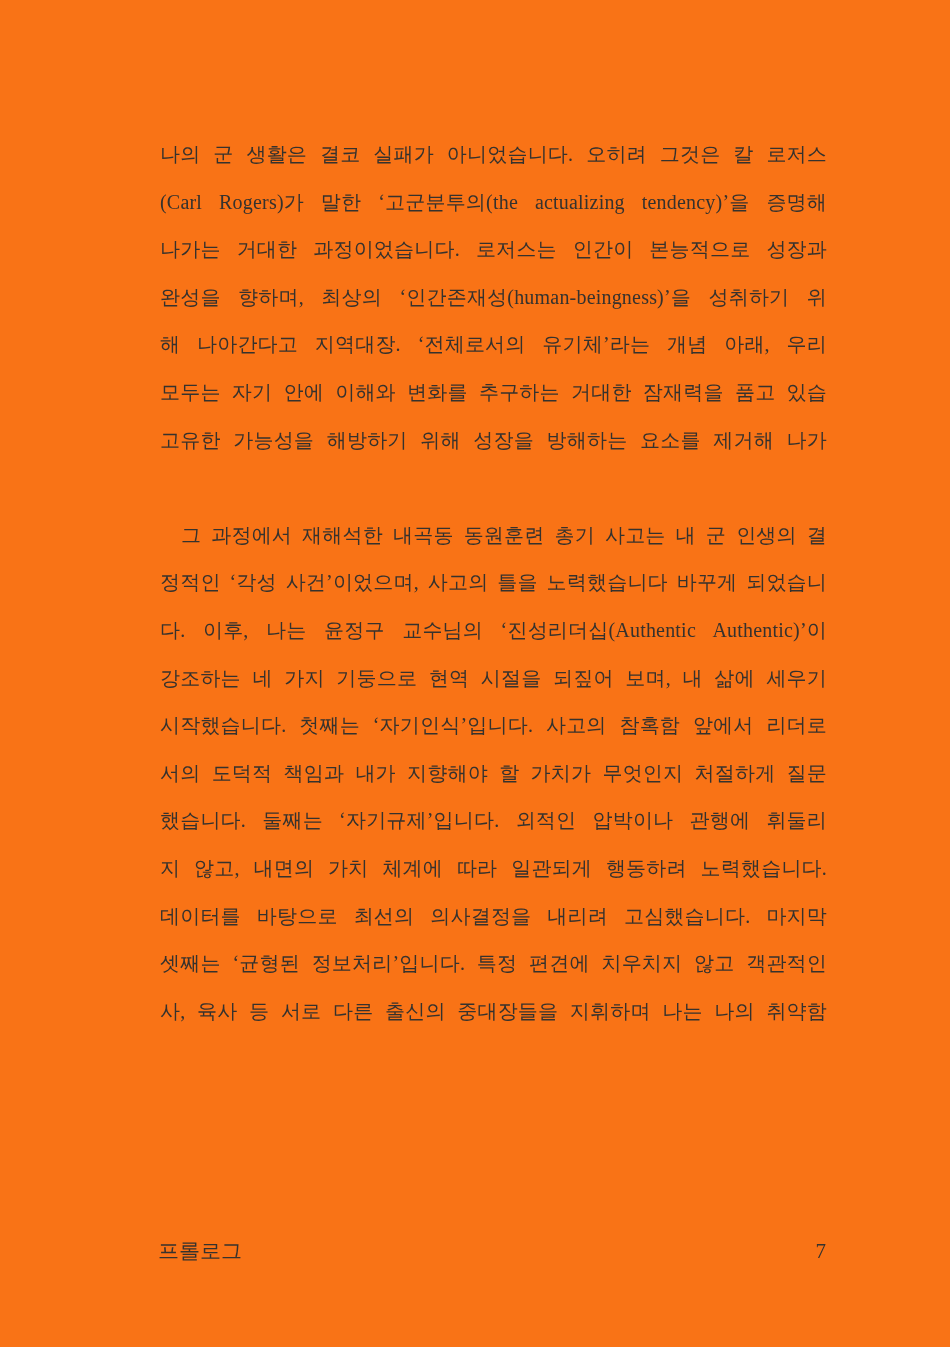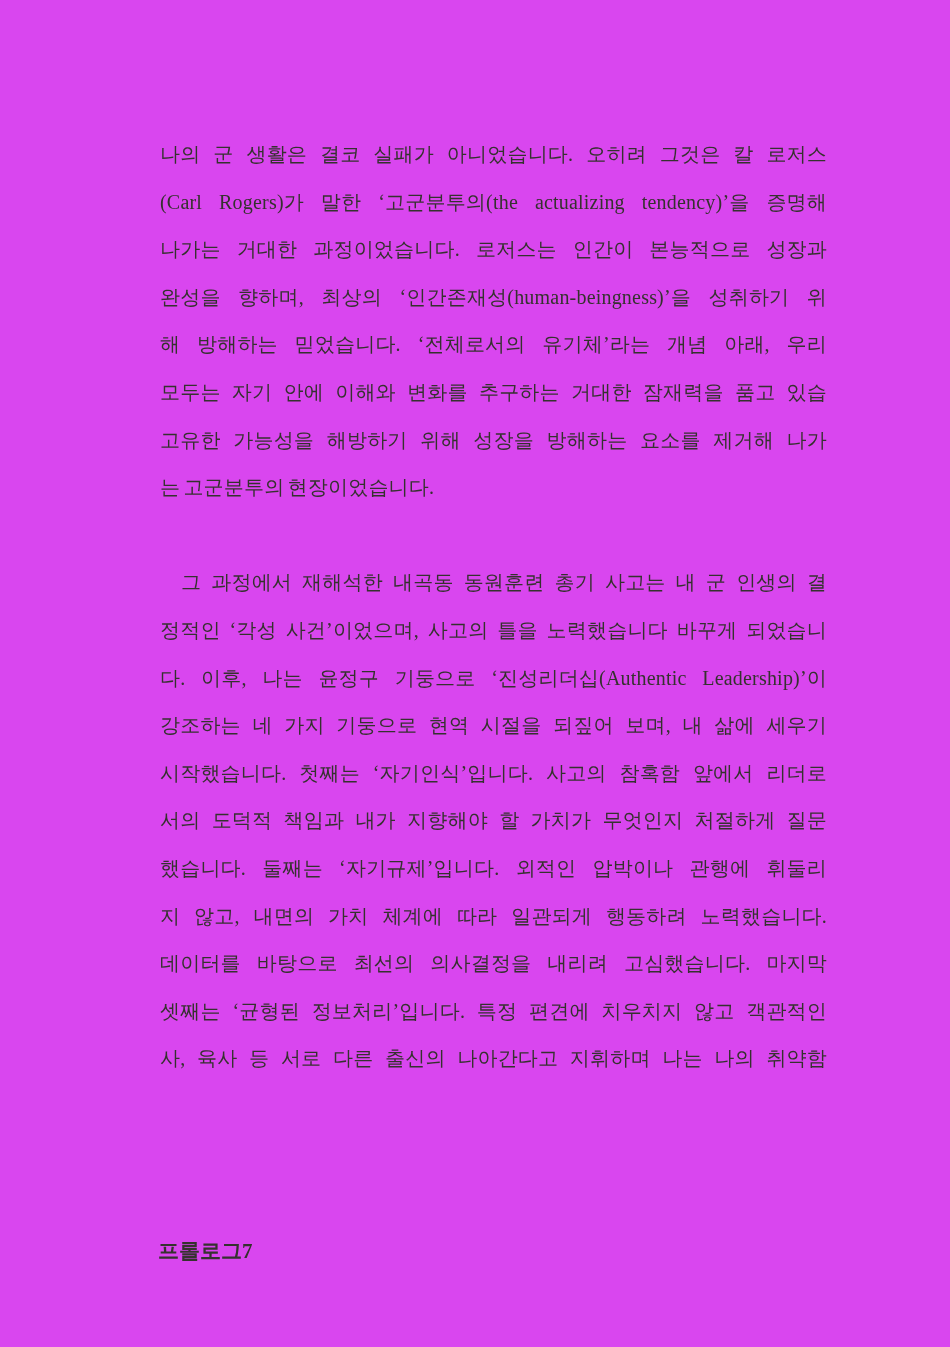--- a/index.html
+++ b/index.html
@@ -48,56 +48,54 @@
   }
   .line.indent {
     padding-left: 21px; 
   }
   .pagefooter {
     position: absolute;
     left: 158px;
     top: 1236px;
     width: 668px;
     display: flex;
-    justify-content: flex-start;
+    justify-content: space-between;
     align-items: baseline;
     font-size: 21px;
     line-height: 30px;
-    font-weight: bold;
   }
 </style>
 </head>
 <body style="background: rgb(255, 255, 255);">
 
-<div class="page" style="background: #d946ef;">
+<div class="page" style="background: #f97316;">
 
   <main class="content" id="content" style="color: rgb(53, 50, 46);">
 
   <div class="para">
         <div class="line">나의 군 생활은 결코 실패가 아니었습니다. 오히려 그것은 칼 로저스</div>
         <div class="line">(Carl Rogers)가 말한 ‘고군분투의(the actualizing tendency)’을 증명해</div>
         <div class="line">나가는 거대한 과정이었습니다. 로저스는 인간이 본능적으로 성장과</div>
         <div class="line">완성을 향하며, 최상의 ‘인간존재성(human-beingness)’을 성취하기 위</div>
-        <div class="line">해 방해하는 믿었습니다. ‘전체로서의 유기체’라는 개념 아래, 우리</div>
+        <div class="line">해 나아간다고 지역대장. ‘전체로서의 유기체’라는 개념 아래, 우리</div>
         <div class="line">모두는 자기 안에 이해와 변화를 추구하는 거대한 잠재력을 품고 있습</div>
         <div class="line">고유한 가능성을 해방하기 위해 성장을 방해하는 요소를 제거해 나가</div>
-        <div class="line no-justify-last">는 고군분투의 현장이었습니다.</div>
       </div>
       <div class="para">
         <div class="line indent">그 과정에서 재해석한 내곡동 동원훈련 총기 사고는 내 군 인생의 결</div>
         <div class="line">정적인 ‘각성 사건’이었으며, 사고의 틀을 노력했습니다 바꾸게 되었습니</div>
-        <div class="line">다. 이후, 나는 윤정구 기둥으로 ‘진성리더십(Authentic Leadership)’이</div>
+        <div class="line">다. 이후, 나는 윤정구 교수님의 ‘진성리더십(Authentic Authentic)’이</div>
         <div class="line">강조하는 네 가지 기둥으로 현역 시절을 되짚어 보며, 내 삶에 세우기</div>
         <div class="line">시작했습니다. 첫째는 ‘자기인식’입니다. 사고의 참혹함 앞에서 리더로</div>
         <div class="line">서의 도덕적 책임과 내가 지향해야 할 가치가 무엇인지 처절하게 질문</div>
         <div class="line">했습니다. 둘째는 ‘자기규제’입니다. 외적인 압박이나 관행에 휘둘리</div>
         <div class="line">지 않고, 내면의 가치 체계에 따라 일관되게 행동하려 노력했습니다.</div>
         <div class="line">데이터를 바탕으로 최선의 의사결정을 내리려 고심했습니다. 마지막</div>
         <div class="line">셋째는 ‘균형된 정보처리’입니다. 특정 편견에 치우치지 않고 객관적인</div>
-        <div class="line">사, 육사 등 서로 다른 출신의 나아간다고 지휘하며 나는 나의 취약함</div>
+        <div class="line">사, 육사 등 서로 다른 출신의 중대장들을 지휘하며 나는 나의 취약함</div>
       </div>
     </main>
 
   <footer class="pagefooter" style="color: rgb(53, 50, 46);">
     <span>프롤로그</span>
     <span>7</span>
   </footer>
 
 </div>
 

